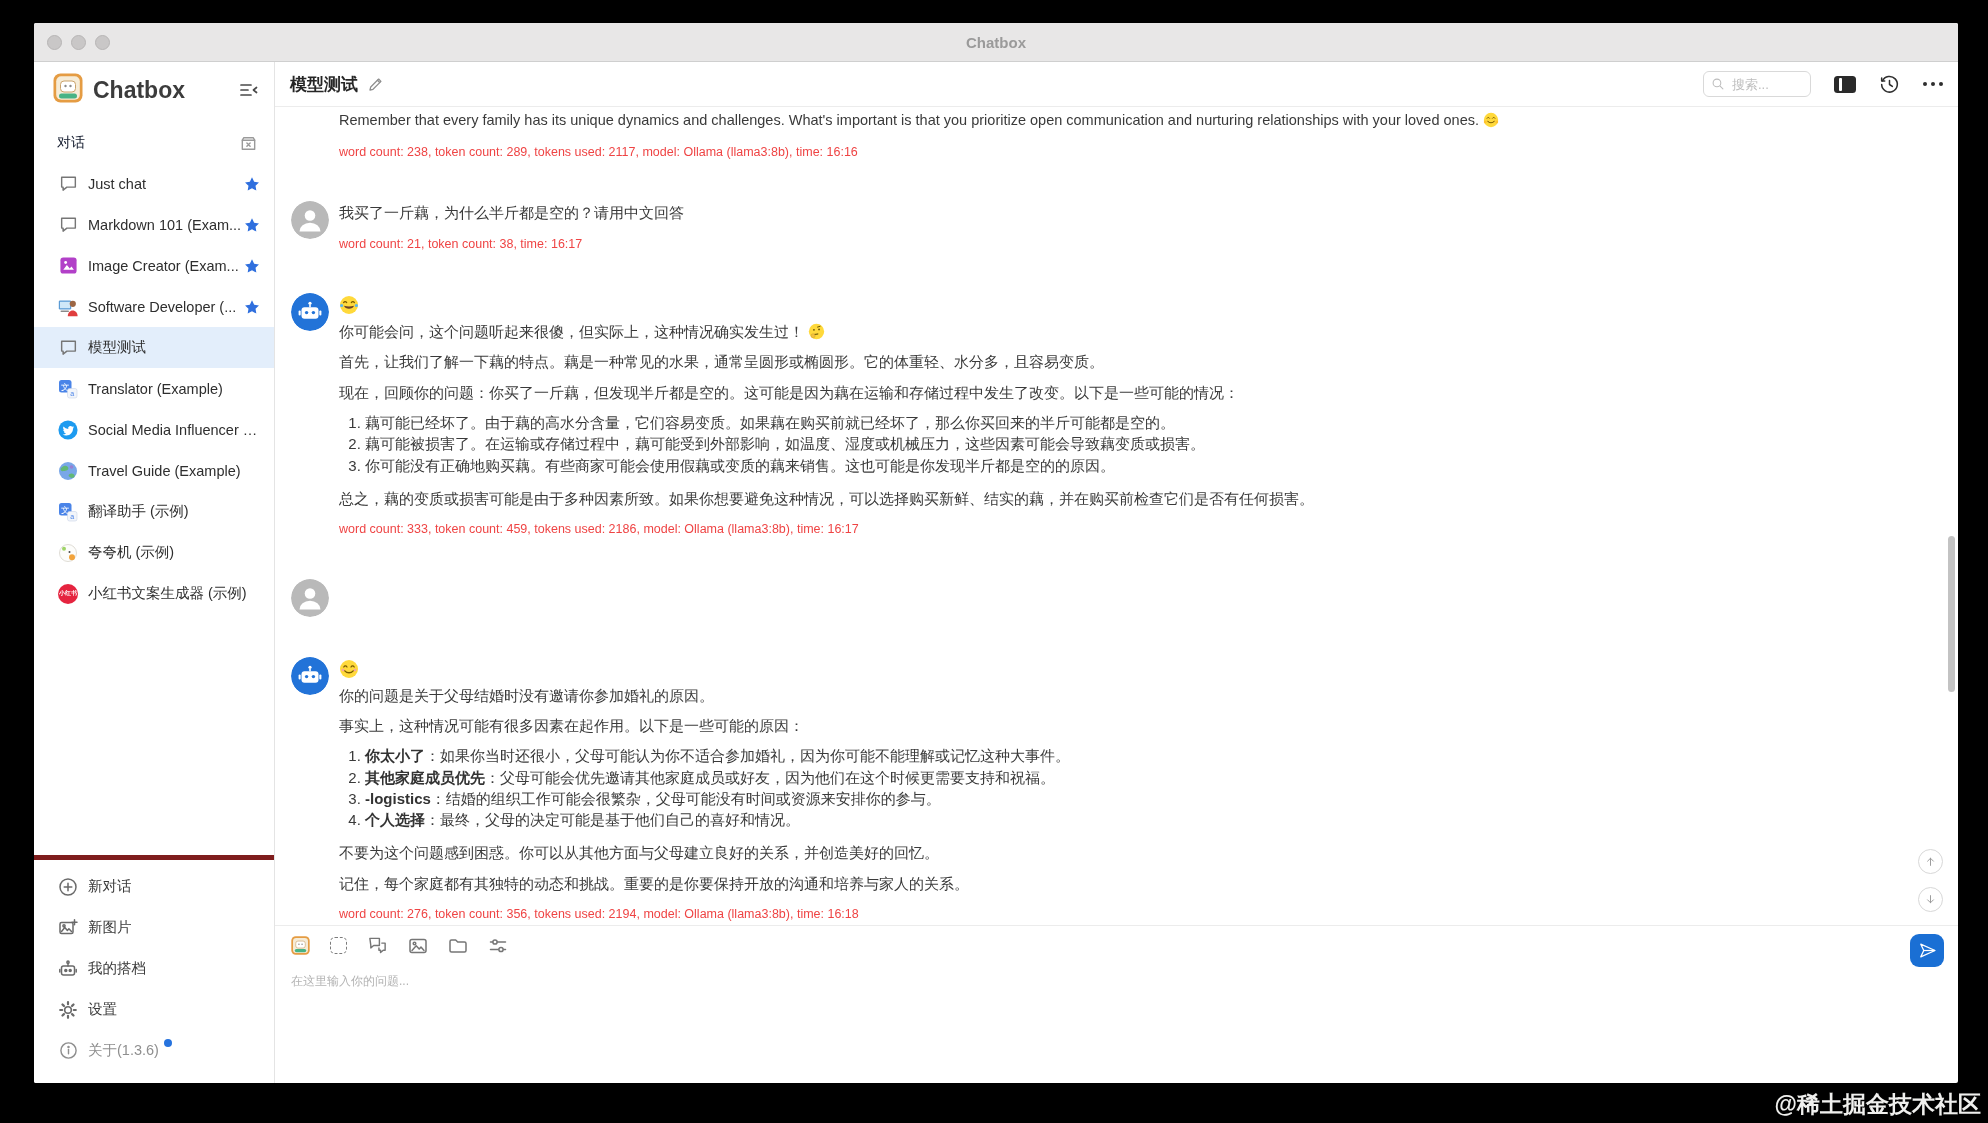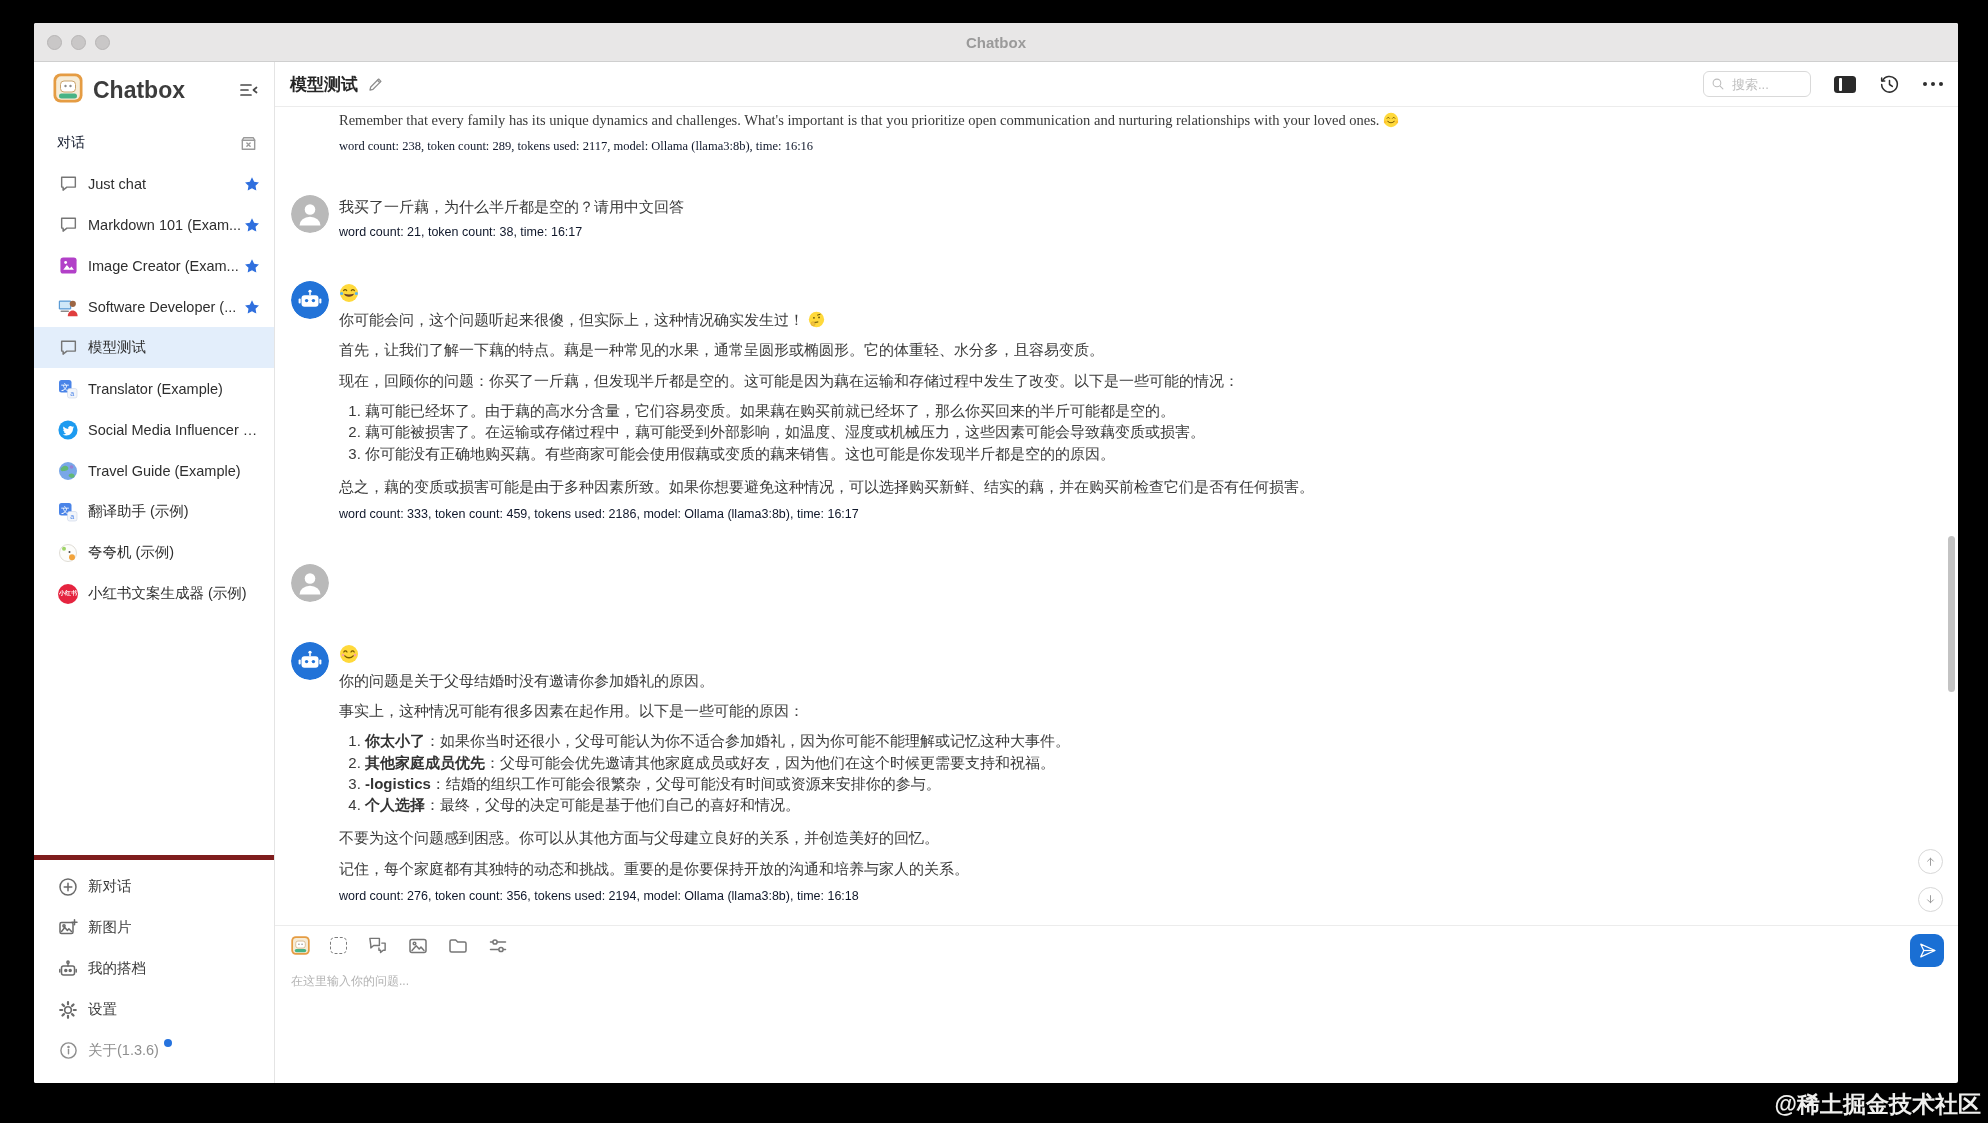--- a/index.html
+++ b/index.html
@@ -52,22 +52,22 @@
   .chat{flex:1;min-height:0;overflow:hidden;padding:2px 20px 0 16px;}
   .msg{display:flex;gap:10px;margin-bottom:40px;}
   .avatar{width:38px;height:38px;flex:0 0 38px;border-radius:50%;overflow:hidden;}
   .mcontent{flex:1;min-width:0;padding-top:1px;max-width:1240px;}
   .mtext{font-size:15px;color:#3a3a3a;line-height:1.42;}
   .mtext.en{font-size:14.5px;line-height:1.5;}
   .mtext p{margin:0 0 9px;}
   .mtext ol{margin:4px 0 12px;padding-left:26px;}
   .mtext li{margin:0;}
   .mtext b{font-weight:bold;color:#333;}
-  .meta{font-size:12.5px;color:#0f172a;margin-top:6px;line-height:1.4;}
-  .indent{margin-left:48px;font-family:Liberation Serif, serif;}
+  .meta{font-size:12.5px;color:#ef4444;margin-top:12px;line-height:1.4;}
+  .indent{margin-left:48px;}
   .emoji-line{height:20px;margin:1px 0 6px;display:flex;}
   .em{display:inline-flex;vertical-align:-3px;}
   
   .scroll-btn{position:absolute;right:15px;width:23px;height:23px;border:1px solid #d8d8d8;border-radius:50%;
               display:flex;align-items:center;justify-content:center;background:#fff;cursor:pointer;}
   .btn-up{top:787px;} .btn-down{top:825px;}
   .vthumb{position:absolute;right:3px;top:474px;width:7px;height:156px;background:#c3c3c3;border-radius:4px;cursor:pointer;}
   
   .composer{flex:0 0 148px;border-top:1px solid #ececec;position:relative;padding:9px 16px 0;}
   .ctools{display:flex;align-items:center;gap:20px;}

